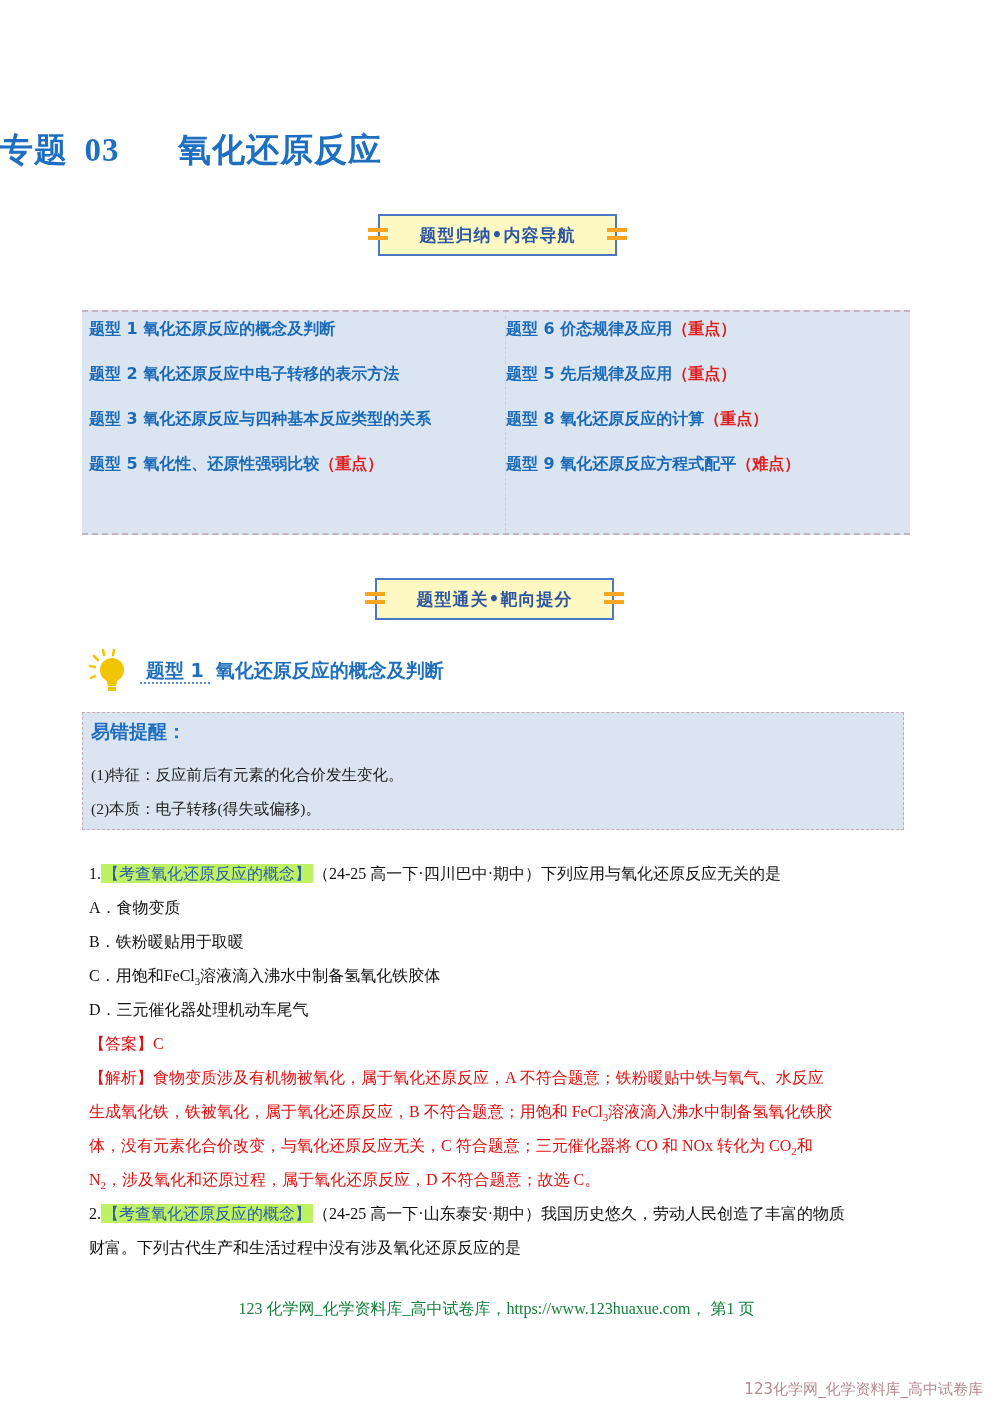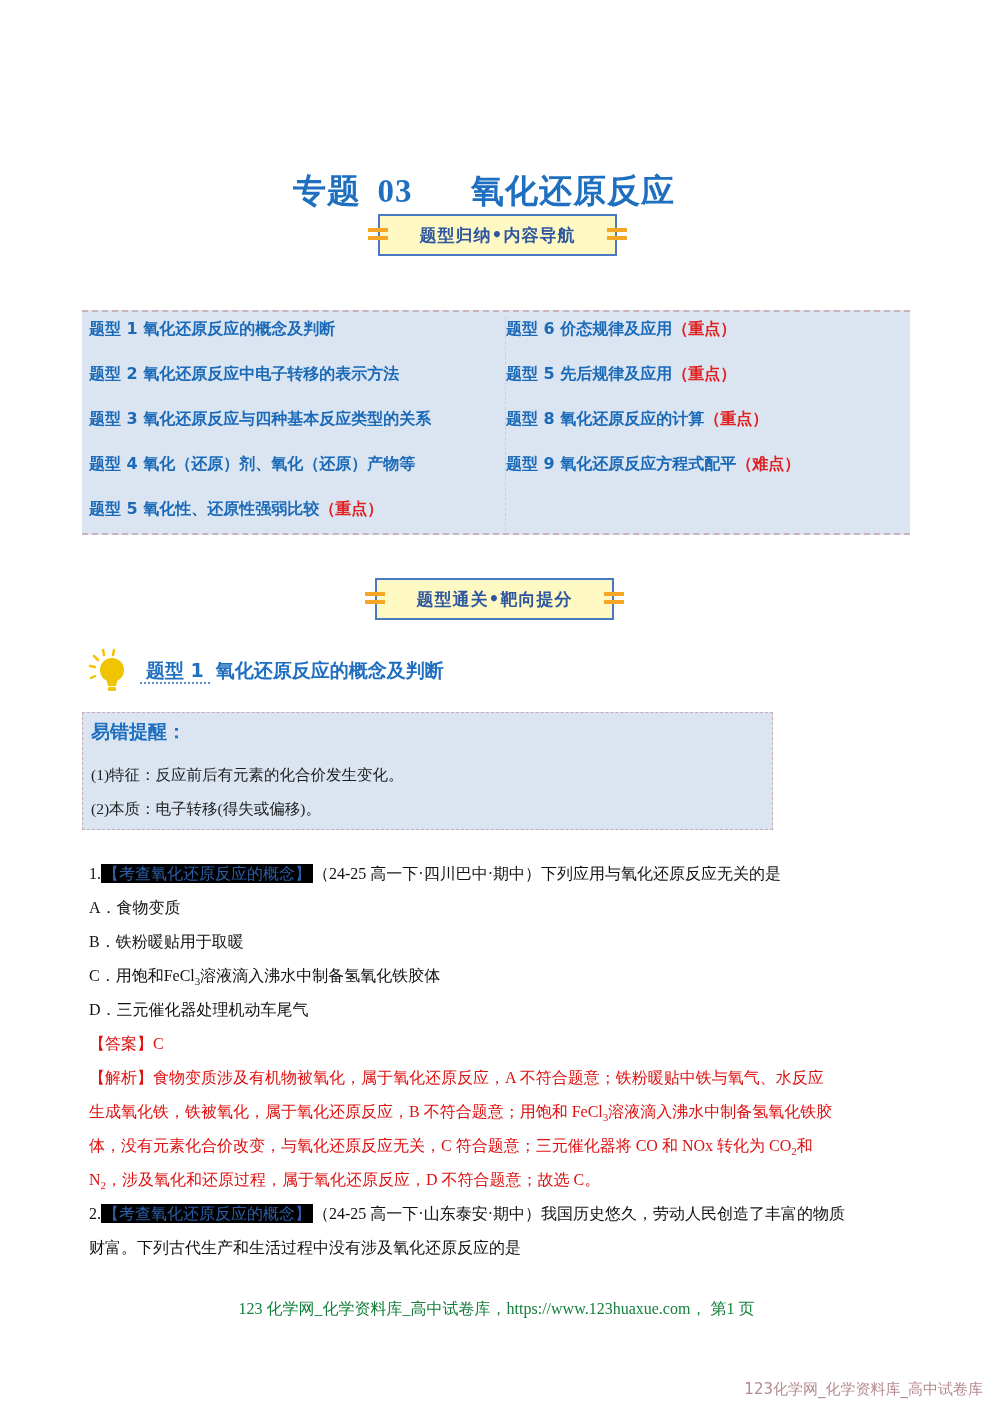--- a/index.html
+++ b/index.html
@@ -1,21 +1,21 @@
 <!DOCTYPE html>
 <html><head>
 <meta charset="utf-8">
 <style>
   html, body { margin: 0; padding: 0; background: #ffffff; }
   body { width: 993px; height: 1404px; position: relative; overflow: hidden;
          font-family: "DejaVu Sans", "Liberation Sans", sans-serif; color: #111; }
   .abs { position: absolute; }
 
-  .title { left: 0; width: 968px; top: 128px; text-align: center; color: #1f6fc0;
-           font-size: 33px; font-weight: bold; letter-spacing: 1px; margin-top: 41px; }
+  .title { left: 0; width: 968px; top: 128px; text-align: left; color: #1f6fc0;
+           font-size: 33px; font-weight: bold; letter-spacing: 1px; }
   .title .num { font-family: "Liberation Serif", serif; margin: 0 46px 0 4px; }
 
   .banner { height: 42px; border: 2px solid #4a78c2; background: #fef9c3;
             display: flex; align-items: center; justify-content: center;
             color: #2d55a0; font-size: 17px; font-weight: bold; letter-spacing: 1px; box-sizing: border-box; }
   .bar-mark { position: absolute; width: 20px; height: 14px; top: 12px; }
   .bar-mark::before, .bar-mark::after { content: ""; position: absolute; left: 0; width: 20px; height: 4px; background: #f5a623; }
   .bar-mark::before { top: 0; } .bar-mark::after { top: 8px; }
   .bar-mark.left { left: -12px; } .bar-mark.right { right: -12px; }
 
@@ -25,27 +25,27 @@
   .nav-col.left { left: 7px; }
   .nav-col.right { left: 423px; border-left: 1px dashed #c5d0e0; padding-left: 0; height: 215px; }
   .nav-item { height: 45px; line-height: 26px; font-size: 16px; font-weight: bold; color: #1b6ab8; white-space: nowrap; }
   .nav-item .tag { color: #e02020; }
 
   .topic-head { left: 88px; top: 646px; height: 50px; display: flex; align-items: center; }
   .topic-label { color: #1f6fc0; font-size: 19px; font-weight: bold; margin-left: 12px; }
   .topic-label .num { border-bottom: 2px dotted #5b8fd0; padding: 0 6px 1px 6px; }
   .topic-label .txt { margin-left: 6px; }
 
-  .tip-box { left: 82px; top: 712px; width: 691px; height: 118px; background: #dbe5f2;
+  .tip-box { left: 82px; top: 712px; width: 822px; height: 118px; background: #dbe5f2;
              border: 1.5px dashed #c9a9b4; box-sizing: border-box; }
   .tip-title { position: absolute; left: 8px; top: 6px; color: #1f6fc0; font-size: 19px; font-weight: bold; }
   .tip-line { position: absolute; left: 8px; font-family: "Liberation Serif", "DejaVu Serif", serif; font-size: 15.5px; color: #222; }
 
   .q-line { left: 89px; font-family: "Liberation Serif", "DejaVu Serif", serif; font-size: 16px; color: #111; white-space: nowrap; }
-  .q-tag { background: #000000; color: #2d5ea8; padding: 1px 2px; }
+  .q-tag { background: #bef264; color: #2d5ea8; padding: 1px 2px; }
   .red-line { left: 89px; font-family: "Liberation Serif", "DejaVu Serif", serif; font-size: 16px; color: #e01010; white-space: nowrap; }
   sub { font-size: 11px; }
 
   .footer { left: 0; width: 993px; top: 1299px; text-align: center;
             font-family: "Liberation Serif", "DejaVu Serif", serif; font-size: 16px; color: #15803d; }
   .watermark { right: 10px; top: 1380px; font-size: 15px; color: #b48a8e; font-family: "DejaVu Sans", sans-serif; }
 </style>
 </head>
 <body>
 
@@ -59,21 +59,20 @@
   <span class="bar-mark left"></span>
   <span>题型归纳•内容导航</span>
   <span class="bar-mark right"></span>
 </div>
 
 <div class="abs nav-box">
   <div class="nav-col left">
     <div class="nav-item"><span>题型 1 氧化还原反应的概念及判断</span><span class="tag"></span></div>
     <div class="nav-item"><span>题型 2 氧化还原反应中电子转移的表示方法</span><span class="tag"></span></div>
     <div class="nav-item"><span>题型 3 氧化还原反应与四种基本反应类型的关系</span><span class="tag"></span></div>
-    <div class="nav-item"><span>题型 4 氧化（还原）剂、氧化（还原）产物等</span><span class="tag"></span></div>
     <div class="nav-item"><span>题型 5 氧化性、还原性强弱比较</span><span class="tag">（重点）</span></div>
   </div>
   <div class="nav-col right">
     <div class="nav-item" style="padding-left:0"><span>题型 6 价态规律及应用</span><span class="tag">（重点）</span></div>
     <div class="nav-item"><span>题型 5  先后规律及应用</span><span class="tag">（重点）</span></div>
     <div class="nav-item"><span>题型 8  氧化还原反应的计算</span><span class="tag">（重点）</span></div>
     <div class="nav-item"><span>题型 9  氧化还原反应方程式配平</span><span class="tag">（难点）</span></div>
   </div>
 </div>
 

